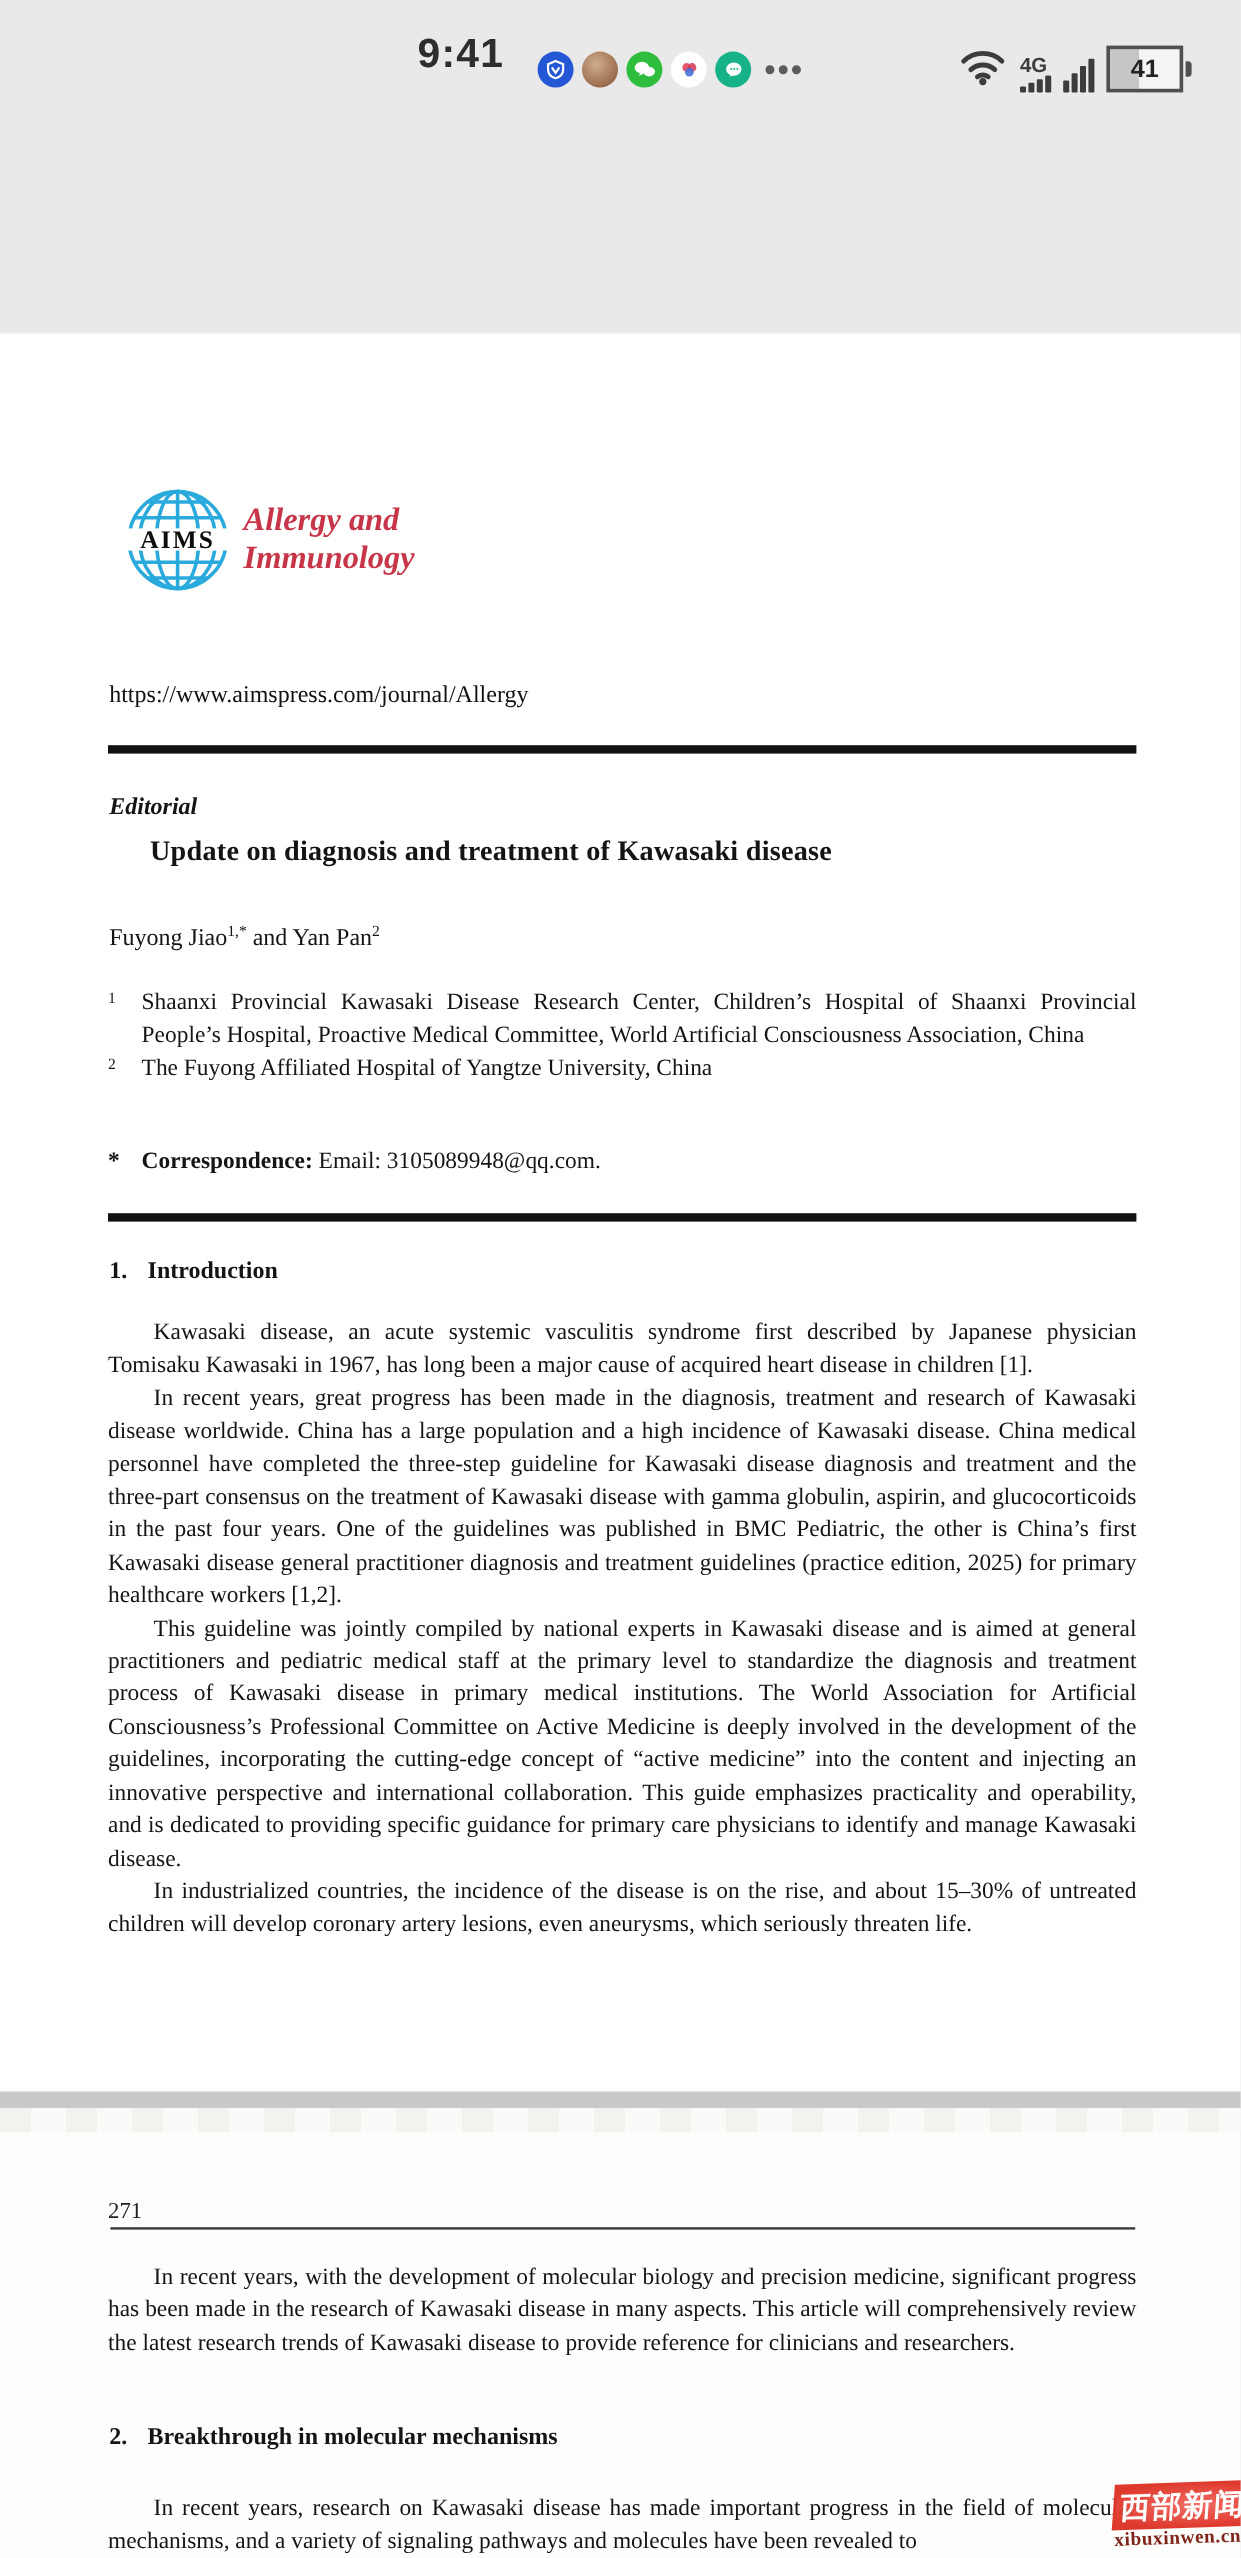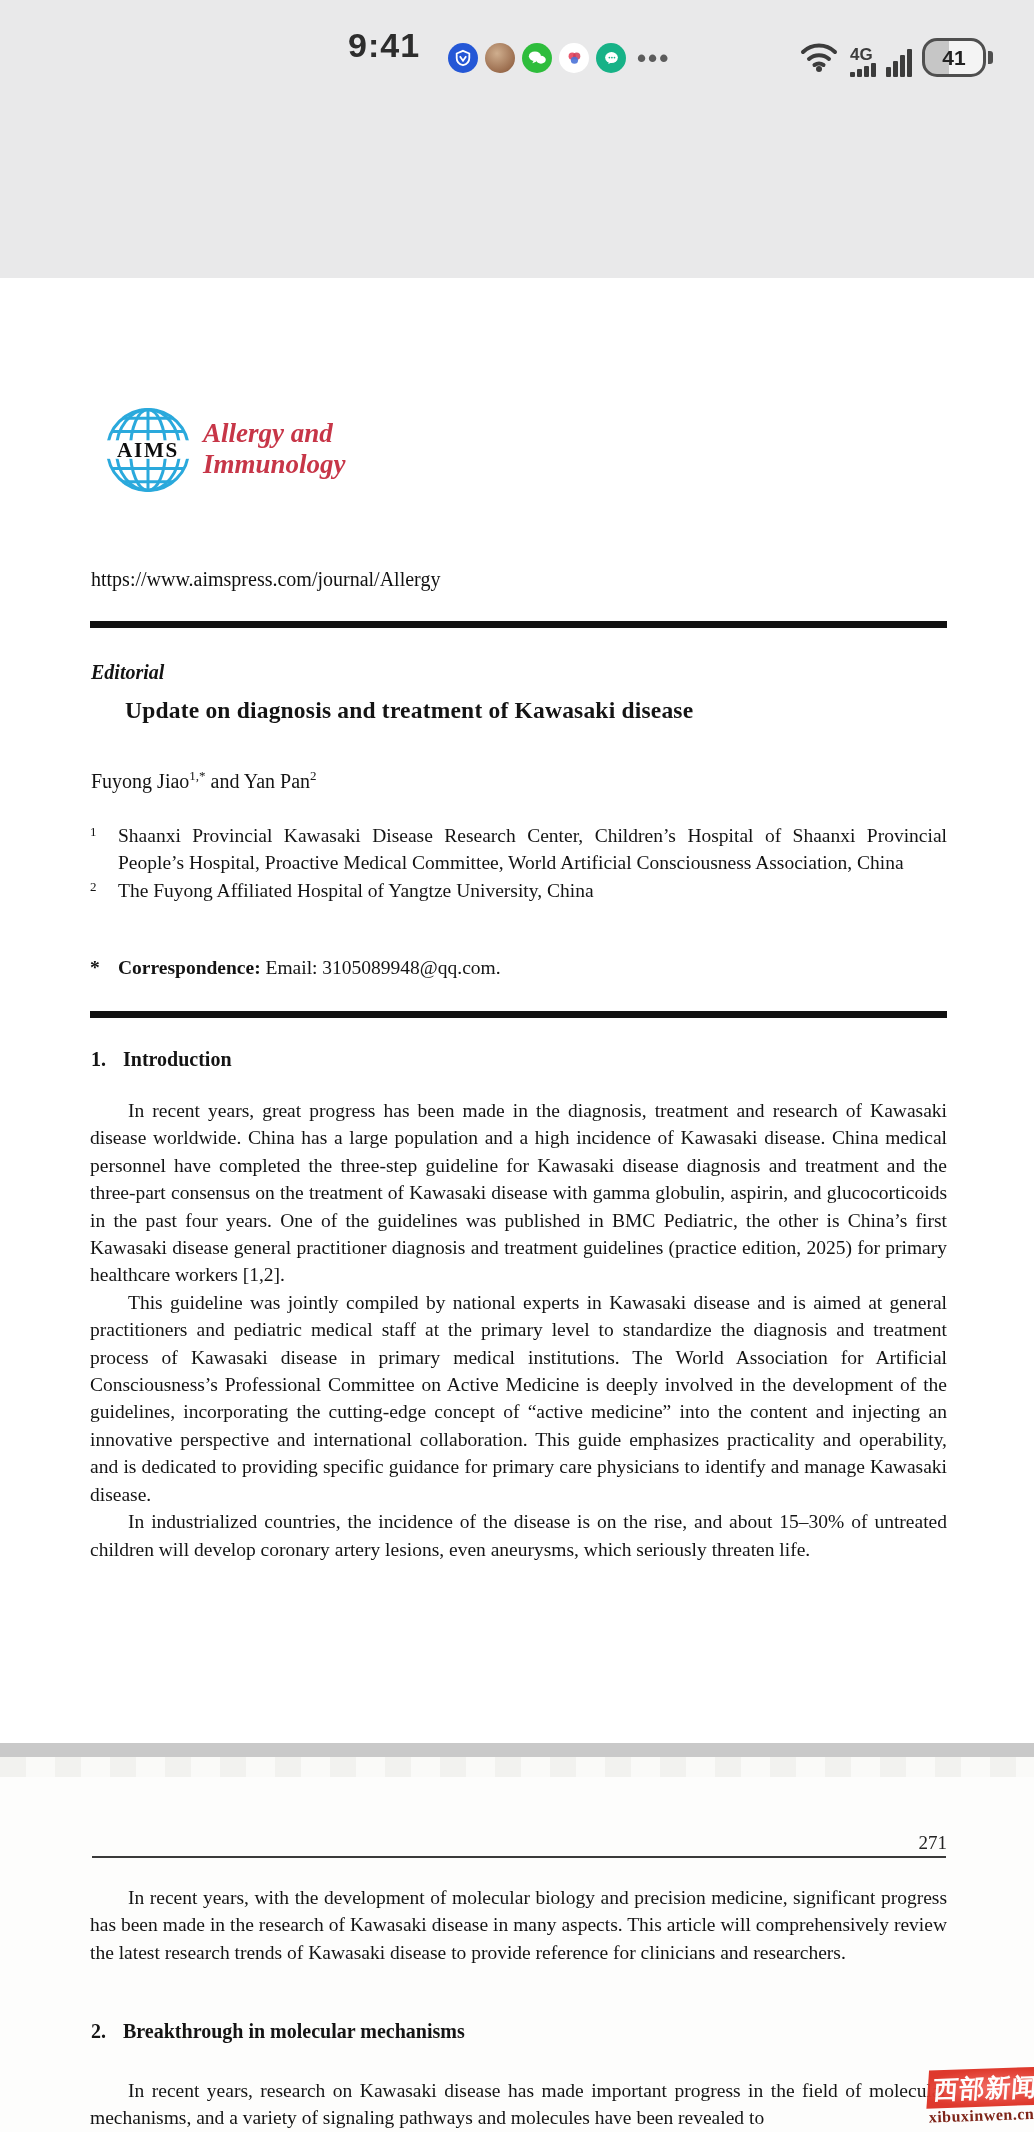--- a/index.html
+++ b/index.html
@@ -17,21 +17,21 @@
   .app-avatar{background:radial-gradient(circle at 40% 35%,#cfae8e,#9b6d4e 70%,#7a4f36);}
   .app-wechat{background:#2ebd3c;}
   .app-photos{background:#ffffff;}
   .app-chat{background:#17b287;}
   .sb-more{color:#5c5c5c;font-size:26px;font-weight:bold;letter-spacing:2px;line-height:10px;margin-left:4px;}
   .sb-right{position:absolute;left:798px;top:38px;display:flex;align-items:flex-end;gap:10px;}
   .sig-group{display:flex;align-items:flex-end;gap:2px;}
   .sig-bar{width:5px;background:#3c3c3c;border-radius:1px;}
   .net-label{font-size:17px;font-weight:bold;color:#3c3c3c;line-height:12px;}
   .net-block{display:flex;flex-direction:column;align-items:flex-start;gap:2px;}
-  .battery{position:relative;width:58px;height:33px;border:3px solid #4f4f4f;border-radius:15px;
+  .battery{position:relative;width:58px;height:33px;border:3px solid #4f4f4f;border-radius:0;
            display:flex;align-items:center;justify-content:center;background:linear-gradient(to right,#c6c6c6 41%,#f4f4f4 41%);}
   .battery-num{font-size:21px;font-weight:bold;color:#222;}
   .battery-nub{width:5px;height:13px;background:#4f4f4f;border-radius:0 3px 3px 0;margin-left:2px;align-self:center;}
 
   
   .pdf-header{position:absolute;left:0;top:120px;width:1034px;height:158px;
               font-family:"Liberation Sans",sans-serif;}
   .back-btn{position:absolute;left:48px;top:158px;width:48px;height:80px;}
   .hdr-title{position:absolute;left:145px;top:155px;width:690px;font-size:50px;font-weight:600;
              color:#1b1b1b;letter-spacing:-1px;white-space:nowrap;}
@@ -71,21 +71,21 @@
   .sec-head .num{display:inline-block;min-width:32px;}
   .sec1{top:1048px;}
   .sec2{top:2020px;}
 
   .bodytext{position:absolute;left:90px;width:857px;font-size:19.5px;line-height:27.4px;text-align:justify;}
   .bodytext p{margin:0;text-indent:38px;}
   .p1col{top:1097px;}
   .p2col{top:1884px;}
   .p3col{top:2077px;}
 
-  .pg-num{position:absolute;left:90px;top:1832px;width:857px;text-align:right;font-size:19px;color:#222;}
+  .pg-num{position:absolute;left:90px;top:1832px;width:857px;font-size:19px;color:#222;}
   .pg-rule{position:absolute;left:92px;top:1856px;width:854px;height:2px;background:#3a3a3a;}
 
   
   .watermark{position:absolute;left:928px;top:2068px;width:150px;transform:rotate(-2deg);}
   .wm-banner{background:radial-gradient(ellipse at 45% 50%,#f2655c 0%,#dd2f22 70%);
              color:#fff;font-weight:bold;font-size:25px;line-height:30px;padding:5px 4px 3px 6px;
              white-space:nowrap;transform:skewX(-6deg);letter-spacing:1px;
              font-family:"DejaVu Sans",sans-serif;opacity:.95;}
   .wm-domain{color:#7e2418;font-weight:bold;font-size:16px;margin-top:0px;
              font-family:"Liberation Serif",serif;letter-spacing:.5px;}
@@ -228,20 +228,21 @@
     <span class="mk">*</span><b>Correspondence:</b><span> Email: 3105089948@qq.com.</span>
   </div>
 
   <div class="rule rule2"></div>
 
   <div class="sec-head sec1">
     <span class="num">1.</span><span>Introduction</span>
   </div>
 
   <div class="bodytext p1col">
+    <p>Kawasaki disease, an acute systemic vasculitis syndrome first described by Japanese physician Tomisaku Kawasaki in 1967, has long been a major cause of acquired heart disease in children [1].</p>
     <p>In recent years, great progress has been made in the diagnosis, treatment and research of Kawasaki disease worldwide. China has a large population and a high incidence of Kawasaki disease. China medical personnel have completed the three-step guideline for Kawasaki disease diagnosis and treatment and the three-part consensus on the treatment of Kawasaki disease with gamma globulin, aspirin, and glucocorticoids in the past four years. One of the guidelines was published in BMC Pediatric, the other is China’s first Kawasaki disease general practitioner diagnosis and treatment guidelines (practice edition, 2025) for primary healthcare workers [1,2].</p>
     <p>This guideline was jointly compiled by national experts in Kawasaki disease and is aimed at general practitioners and pediatric medical staff at the primary level to standardize the diagnosis and treatment process of Kawasaki disease in primary medical institutions. The World Association for Artificial Consciousness’s Professional Committee on Active Medicine is deeply involved in the development of the guidelines, incorporating the cutting-edge concept of “active medicine” into the content and injecting an innovative perspective and international collaboration. This guide emphasizes practicality and operability, and is dedicated to providing specific guidance for primary care physicians to identify and manage Kawasaki disease.</p>
     <p>In industrialized countries, the incidence of the disease is on the rise, and about 15–30% of untreated children will develop coronary artery lesions, even aneurysms, which seriously threaten life.</p>
   </div>
 
   <div class="page-divider"></div>
   <div class="page2"></div>
   <div class="page2-edge"></div>
 
   <div class="pg-num">271</div>

